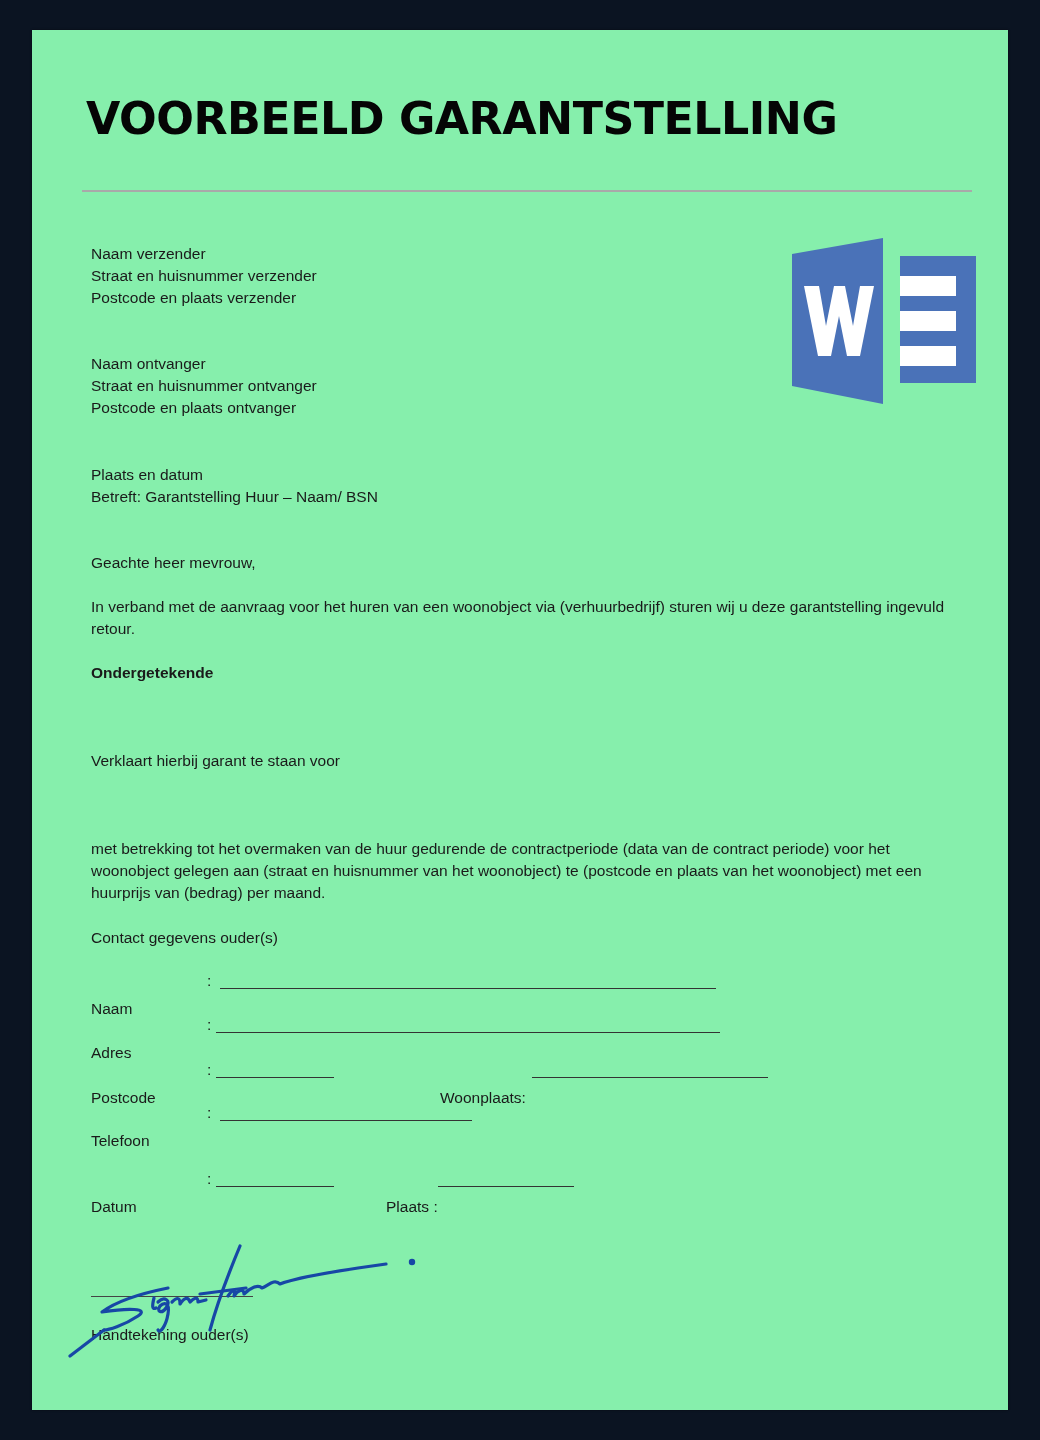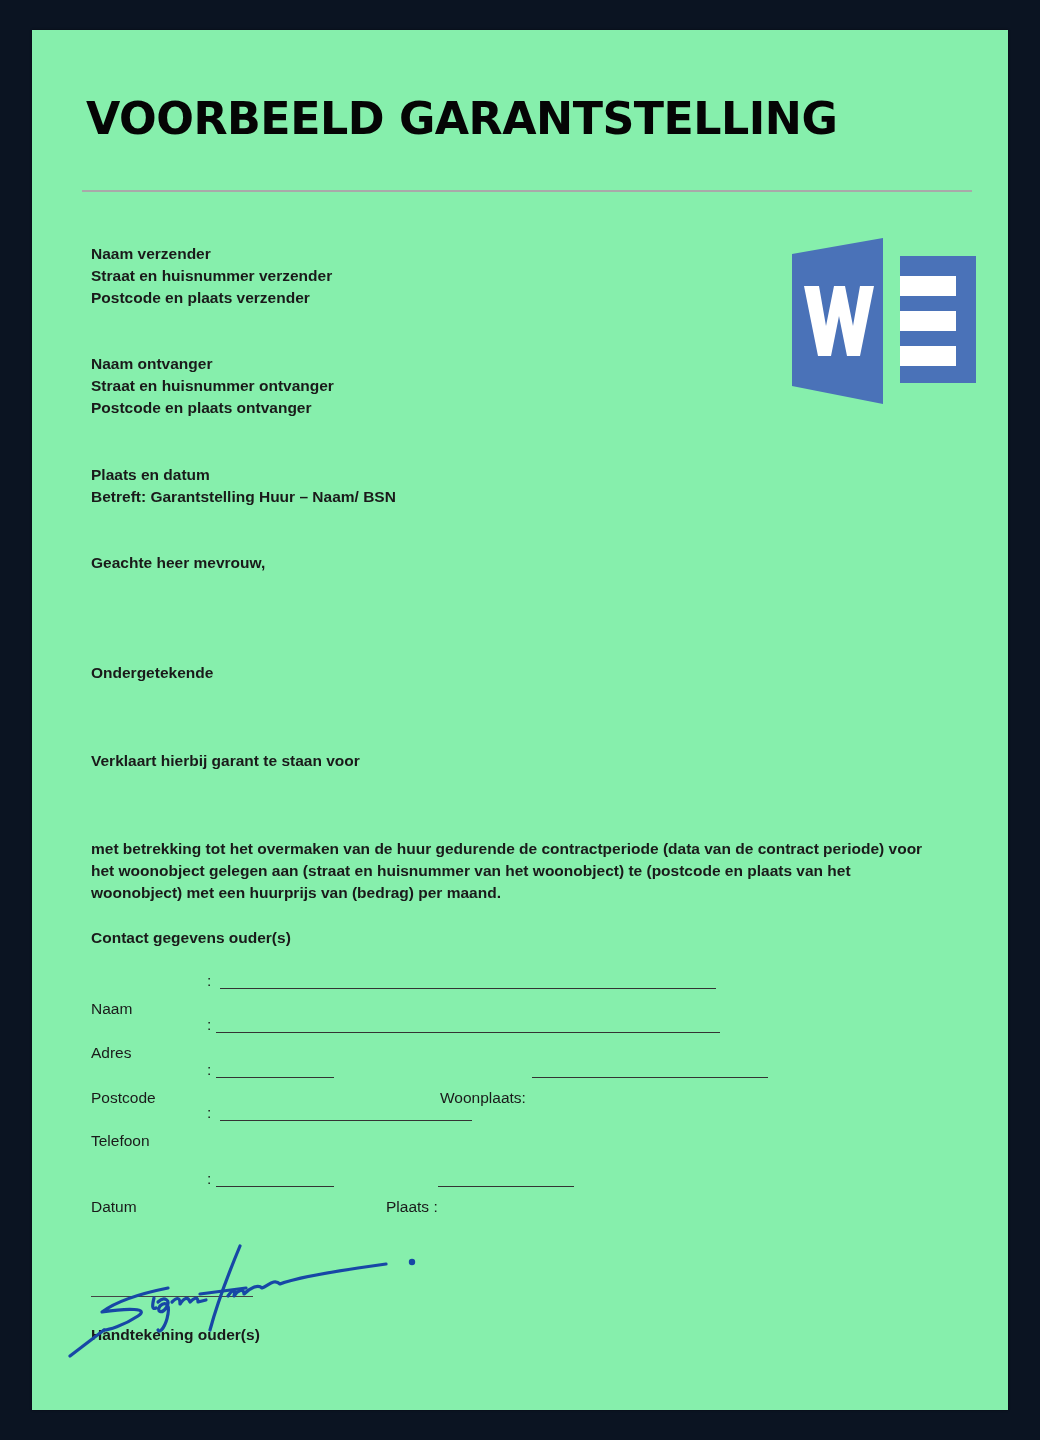--- a/index.html
+++ b/index.html
@@ -21,21 +21,21 @@
     font-weight: bold; font-size: 45px; letter-spacing: -0.5px;
     color: #050505; white-space: nowrap;
     transform: scaleX(0.985); transform-origin: left top;
   }
   .rule {
     position: absolute; left: 50px; top: 160px; width: 890px; height: 2px;
     background: #a9a9a9;
   }
   .t {
     position: absolute; left: 59px; font-size: 15.5px; color: #1a1a1a;
-    white-space: nowrap; line-height: 22px; font-weight: bold;
+    white-space: nowrap; line-height: 22px;
   }
   .b { font-weight: bold; }
   .para { white-space: normal; width: 860px; }
   .word-logo { position: absolute; left: 760px; top: 208px; width: 184px; height: 166px; }
   .field-label { position: absolute; left: 59px; font-size: 15.5px; color: #1a1a1a; white-space: nowrap; margin-top: 28px; }
   .colon { position: absolute; left: 175px; font-size: 15.5px; color: #1a1a1a; }
   .line { position: absolute; height: 0; border-bottom: 1.5px solid #333; }
   .sig-line { position: absolute; left: 59px; top: 1266px; width: 162px; border-bottom: 1.5px solid #444; }
   .signature { position: absolute; left: 36px; top: 1200px; width: 380px; height: 140px; }
 </style>
@@ -61,20 +61,21 @@
   <div class="t" style="top:257px">Postcode en plaats verzender</div>
 
   <div class="t" style="top:323px">Naam ontvanger</div>
   <div class="t" style="top:345px">Straat en huisnummer ontvanger</div>
   <div class="t" style="top:367px">Postcode en plaats ontvanger</div>
 
   <div class="t" style="top:434px">Plaats en datum</div>
   <div class="t" style="top:456px">Betreft: Garantstelling Huur – Naam/ BSN</div>
 
   <div class="t" style="top:522px">Geachte heer mevrouw,</div>
+  <div class="t para" style="top:566px">In verband met de aanvraag voor het huren van een woonobject via (verhuurbedrijf) sturen wij u deze garantstelling ingevuld retour.</div>
 
   <div class="t b" style="top:632px">Ondergetekende</div>
   <div class="t" style="top:720px">Verklaart hierbij garant te staan voor</div>
   <div class="t para" style="top:808px; width:850px">met betrekking tot het overmaken van de huur gedurende de contractperiode (data van de contract periode) voor het woonobject gelegen aan (straat en huisnummer van het woonobject)  te (postcode en plaats van het woonobject) met een huurprijs van (bedrag) per maand.</div>
 
   <div class="t" style="top:897px">Contact gegevens ouder(s)</div>
 
   <div class="field-label" style="top:942px">Naam</div>
   <div class="colon" style="top:942px">:</div>
   <div class="line" style="left:188px; top:958px; width:496px"></div>

